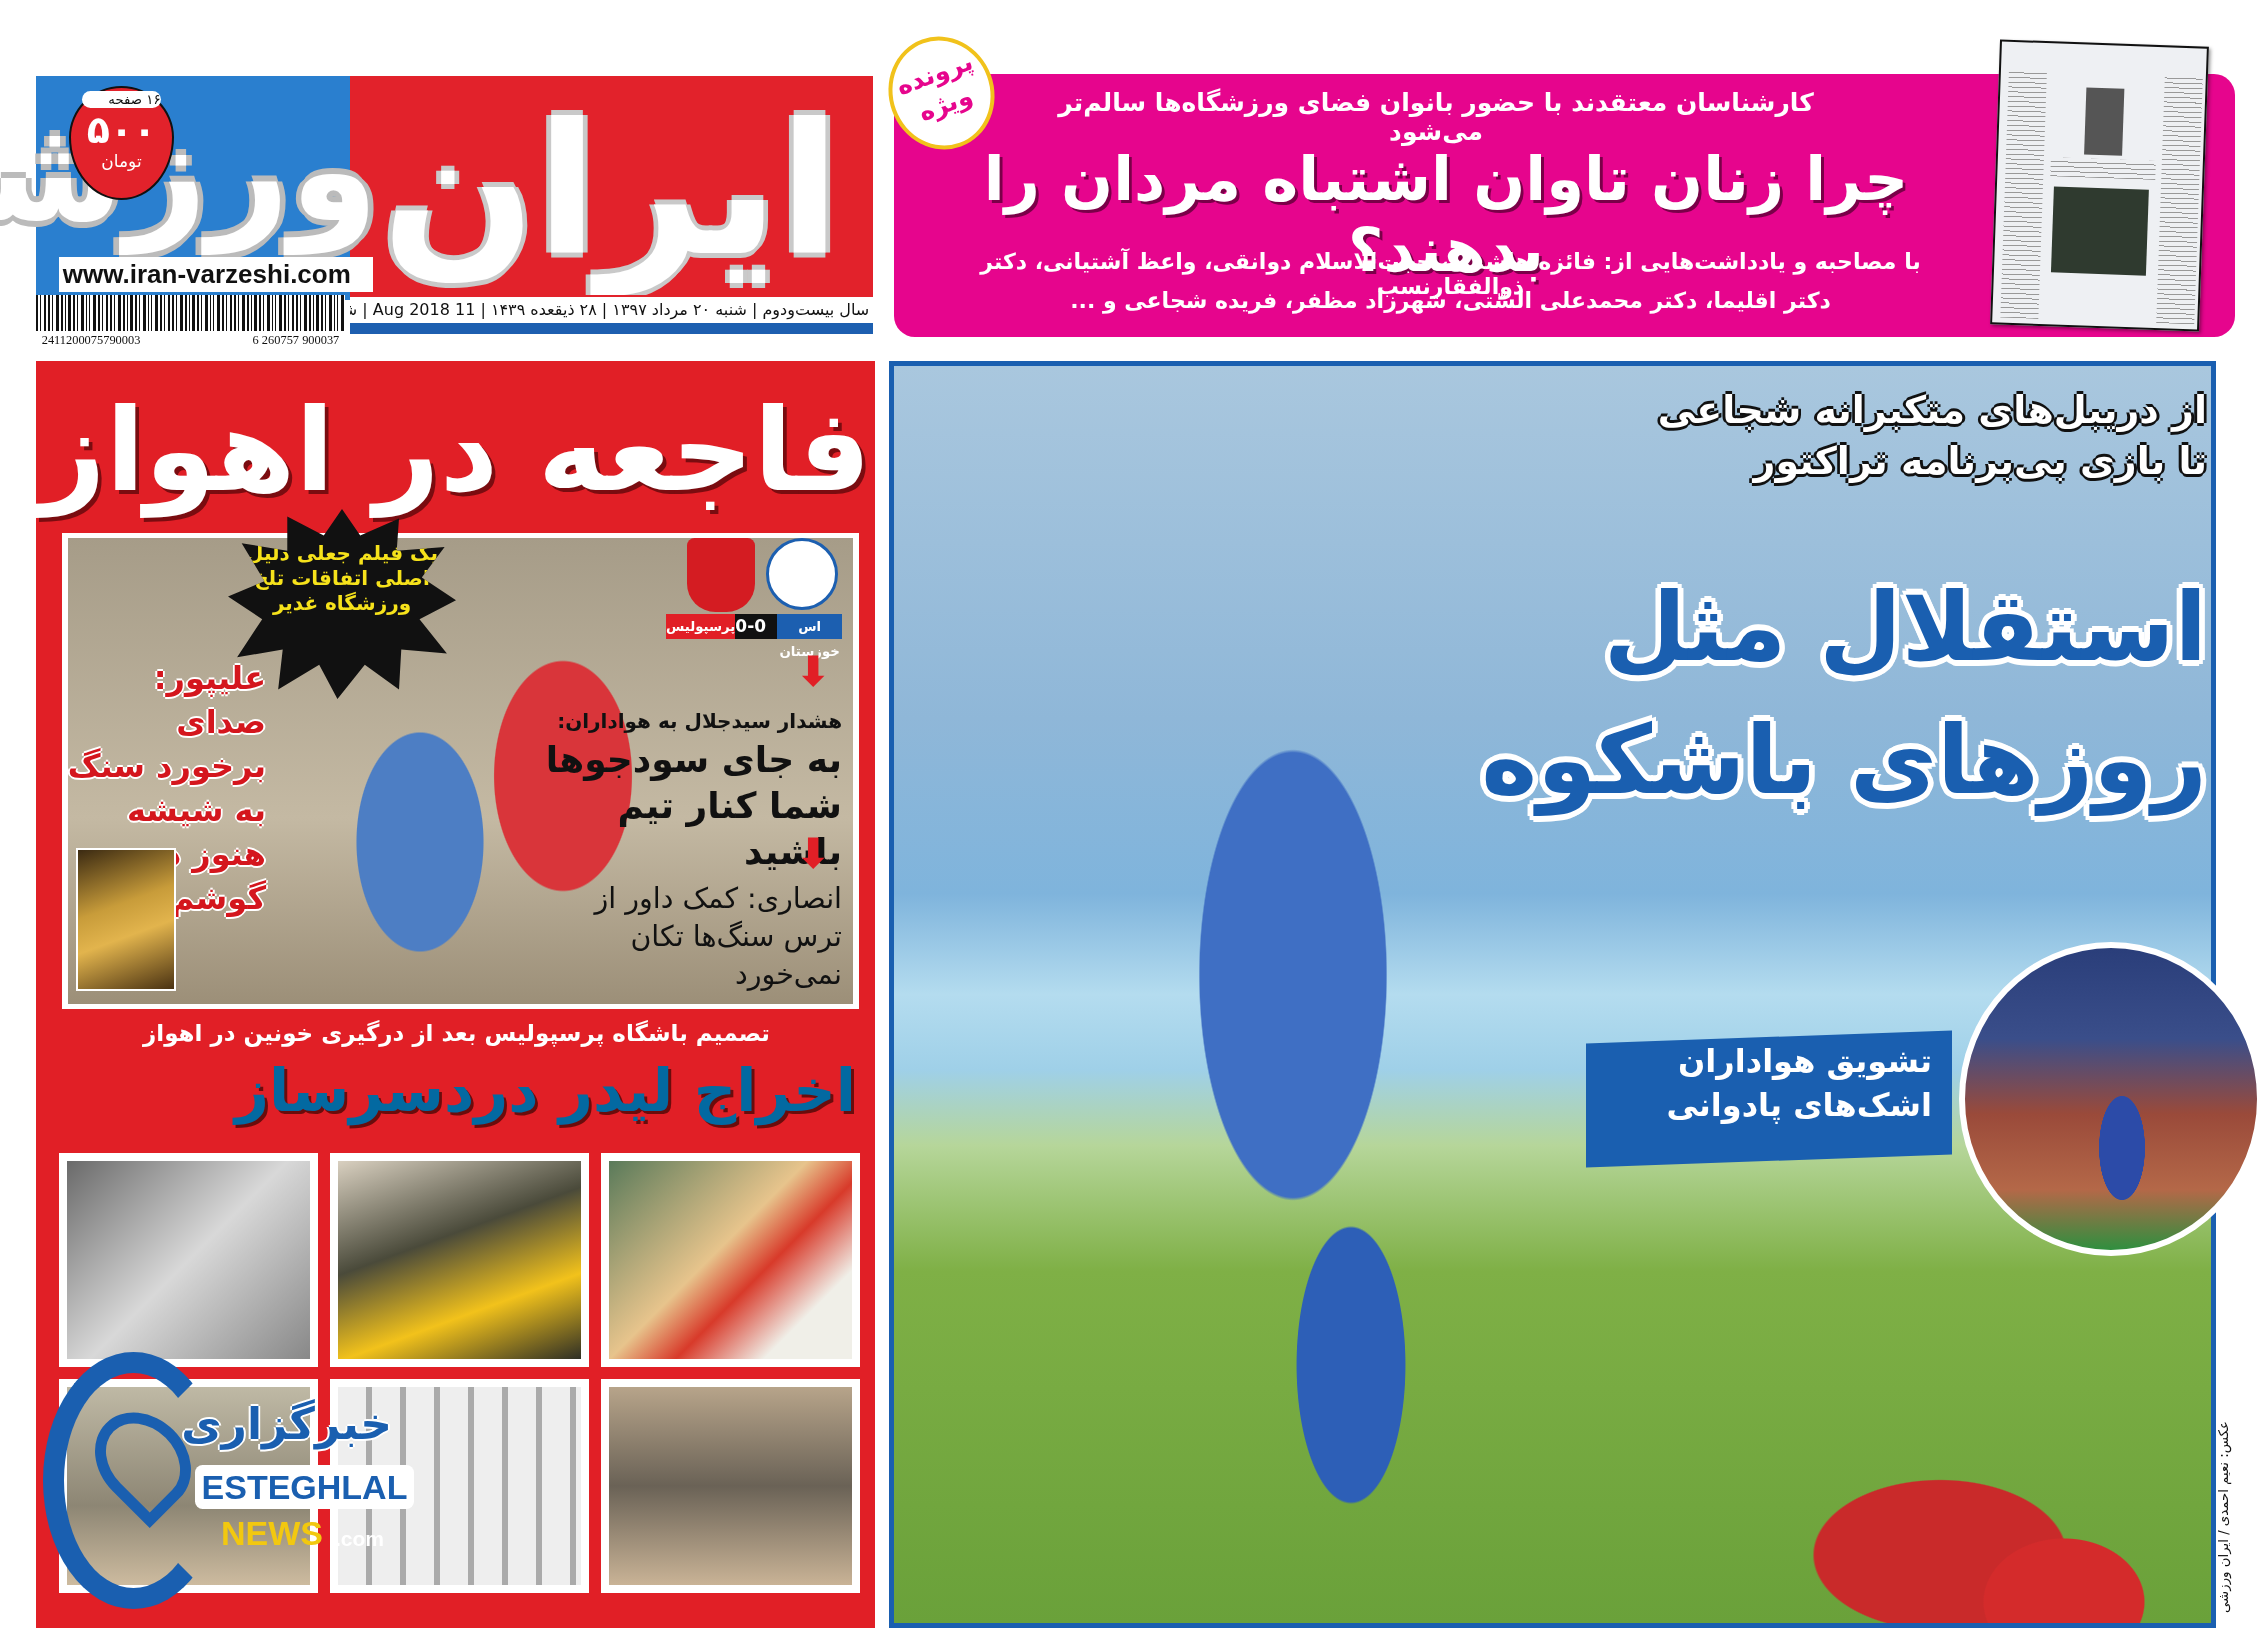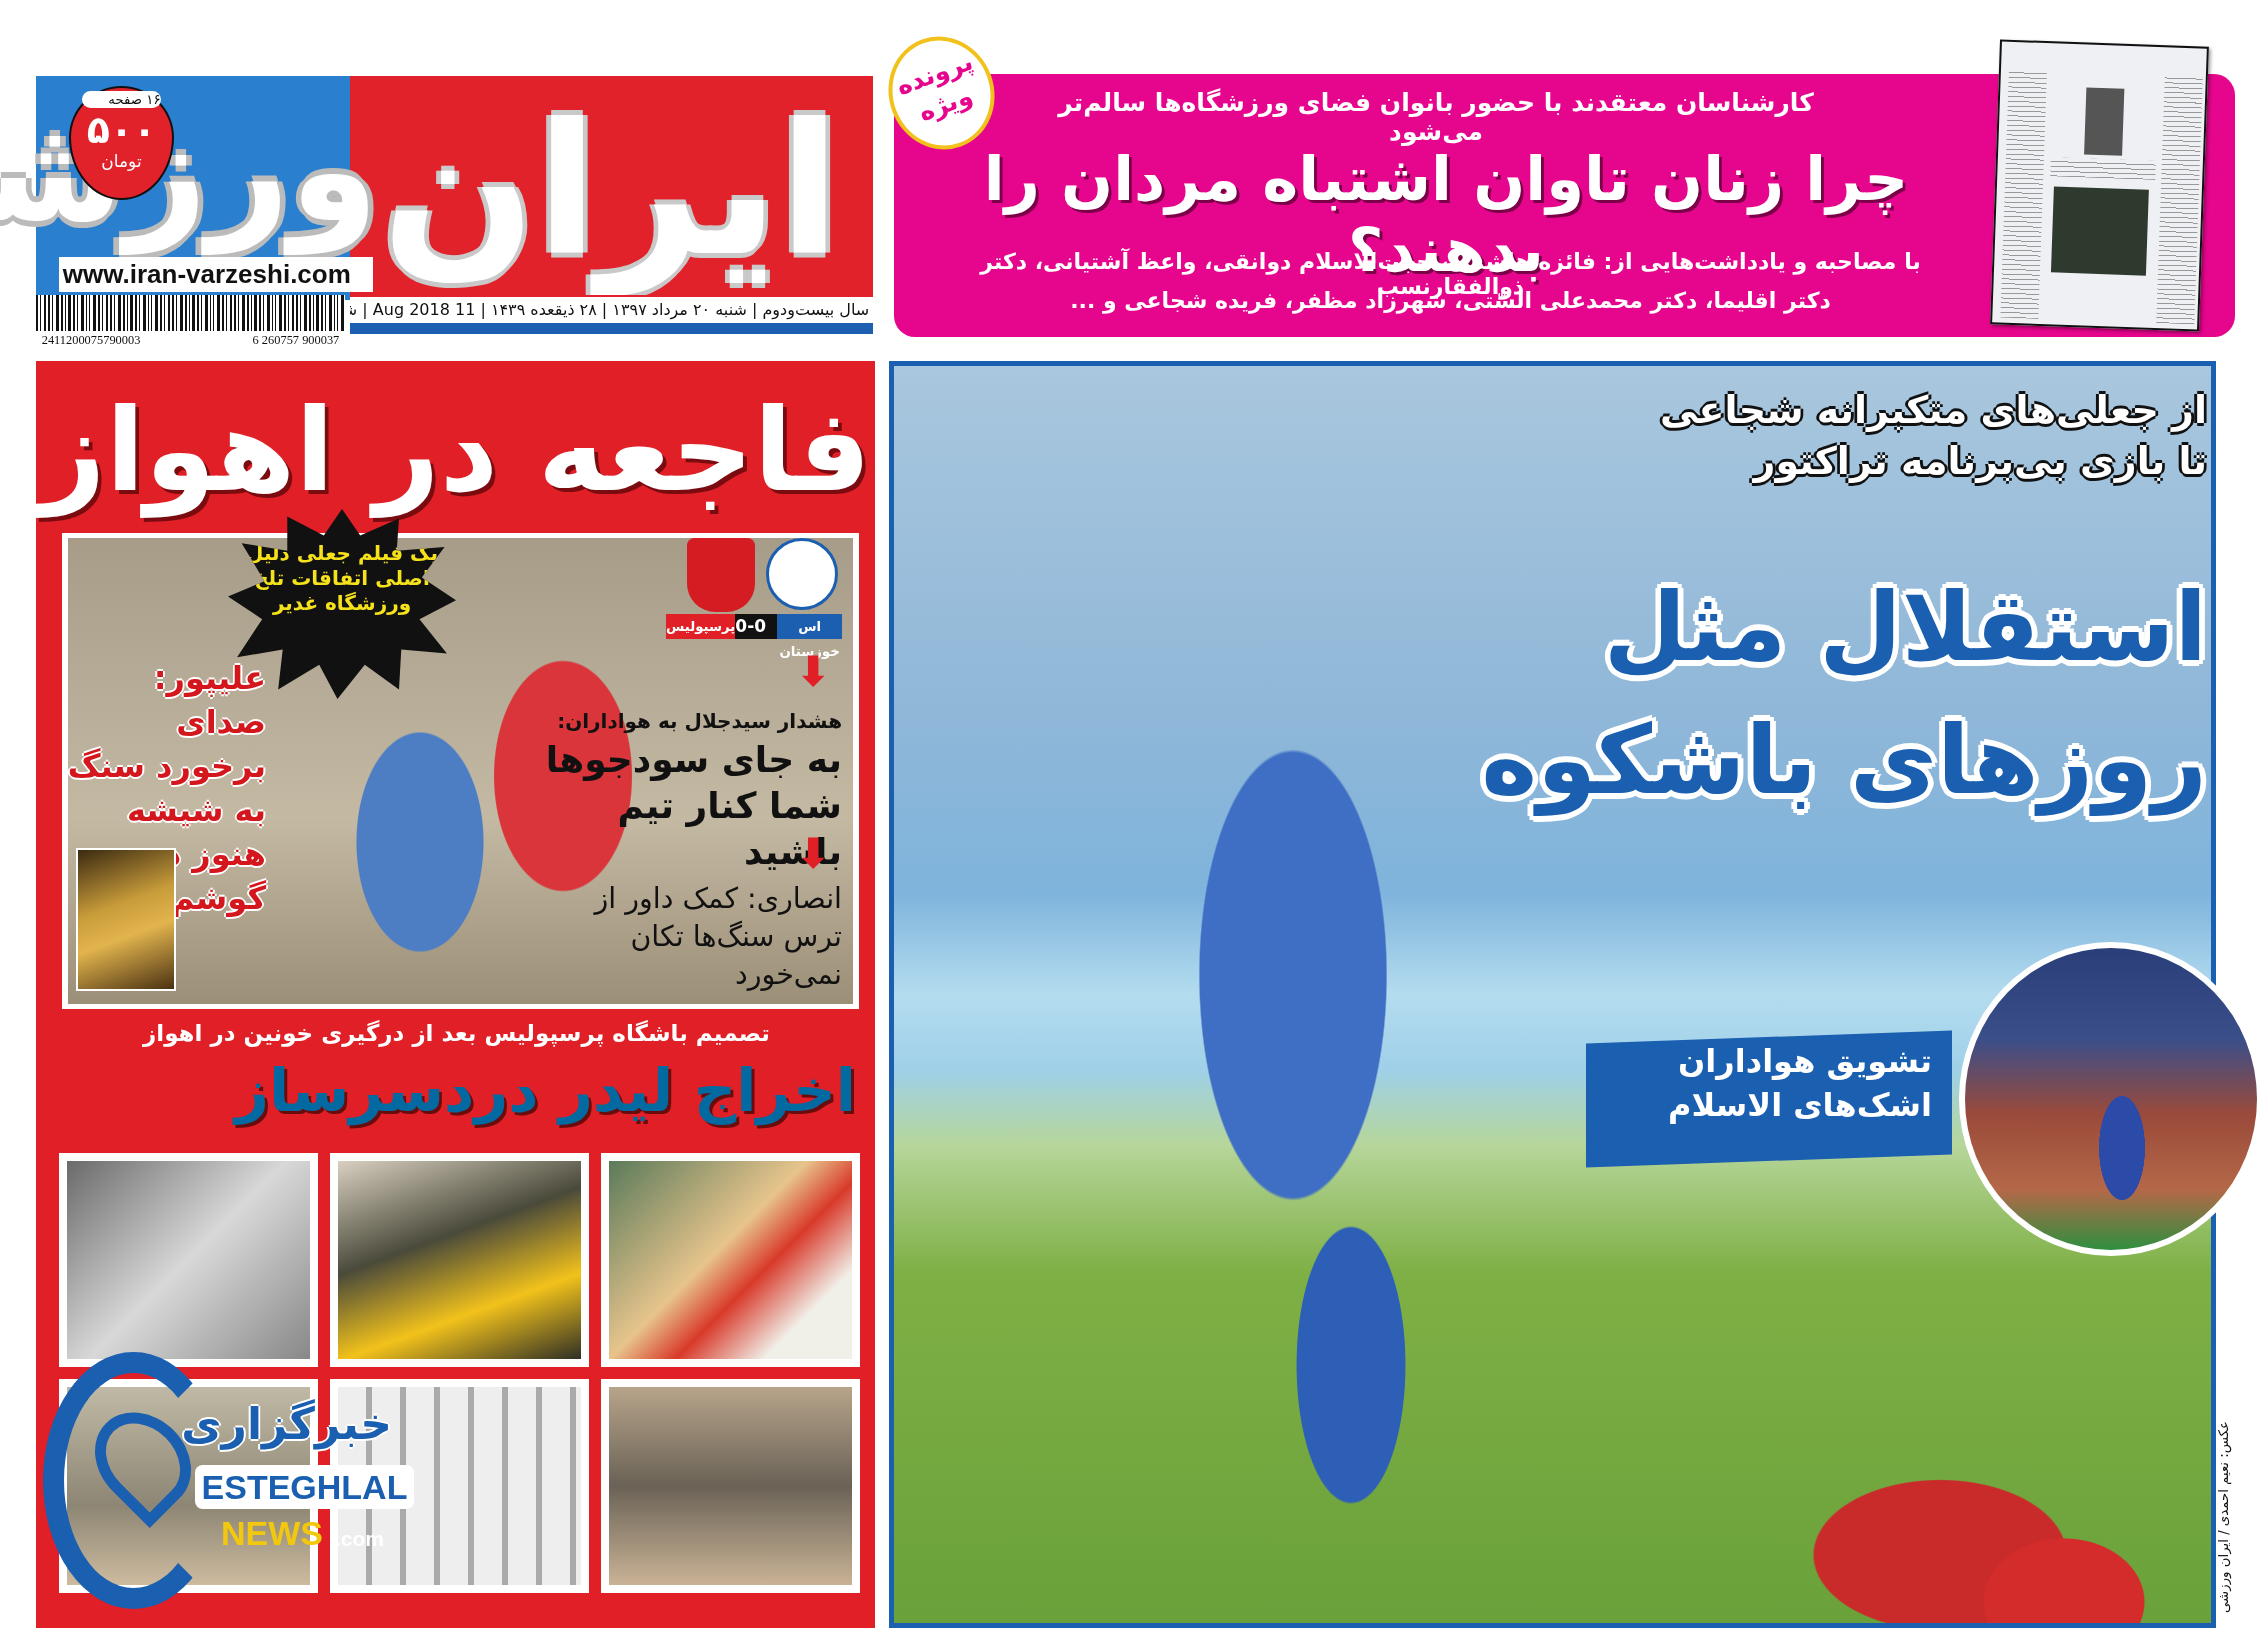--- a/index.html
+++ b/index.html
@@ -188,27 +188,27 @@
 
 <div class="abs wm-circle"></div>
 <div class="abs wm-pin"></div>
 <div class="abs wm-fa rtl">خبرگزاری</div>
 <div class="abs wm-brand">ESTEGHLAL</div>
 <div class="abs wm-news">NEWS</div>
 <div class="abs wm-com">.com</div>
 
 <div id="main-panel" class="abs"></div>
 <div class="abs mp-kicker rtl">
-  <div>از جعلی‌های متکبرانه شجاعی</div>
+  <div>از دریبل‌های متکبرانه شجاعی</div>
   <div>تا بازی بی‌برنامه تراکتور</div>
 </div>
 <div class="abs mp-headline rtl">
   <div>استقلال مثل</div>
   <div>روزهای باشکوه</div>
 </div>
 <div class="abs mp-sub-box"></div>
 <div class="abs mp-sub rtl">
   <div>تشویق هواداران</div>
-  <div>اشک‌های الاسلام</div>
+  <div>اشک‌های پادوانی</div>
 </div>
 <div class="abs circle-photo"></div>
 <div class="abs photo-credit rtl">عکس: نعیم احمدی / ایران ورزشی</div>
 
 
 </body></html>

